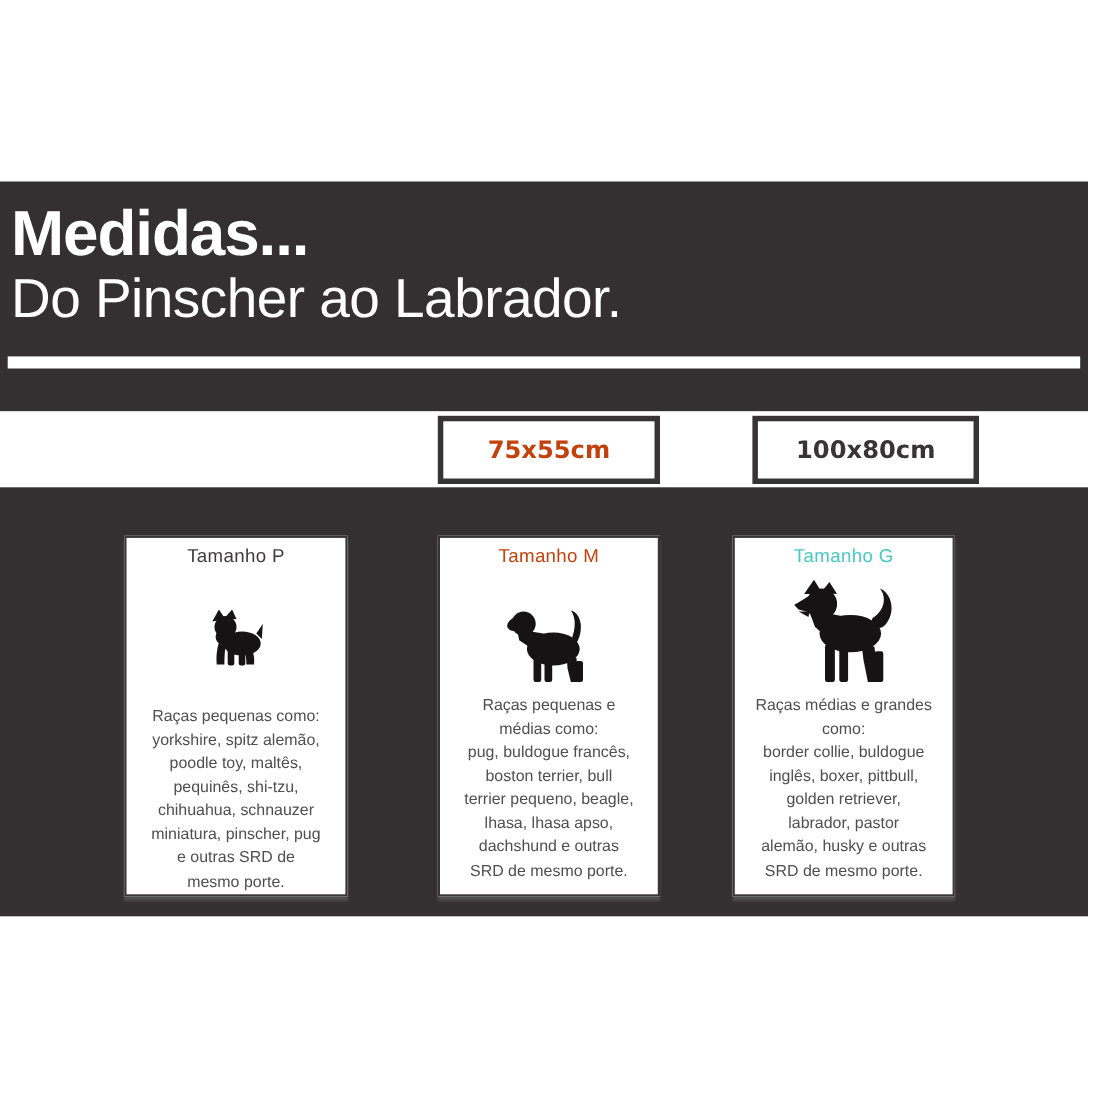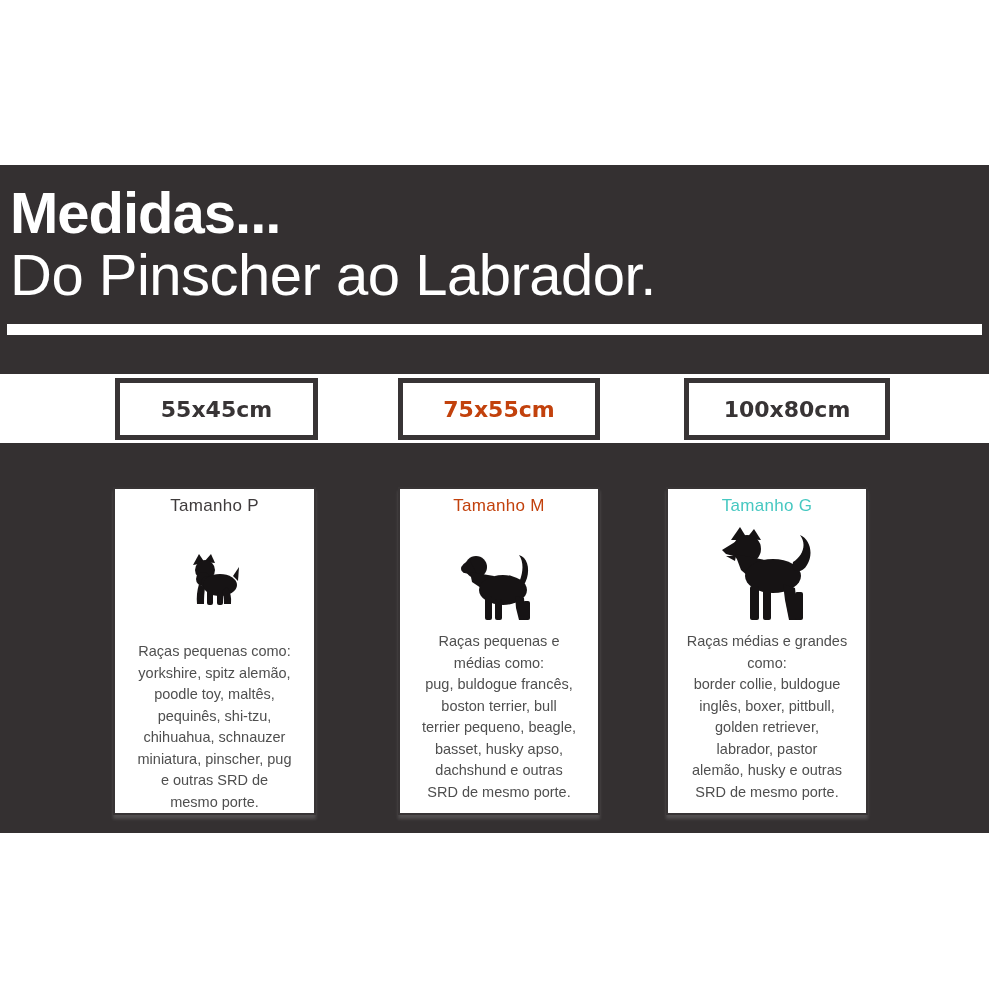--- a/index.html
+++ b/index.html
@@ -11,21 +11,21 @@
   .page{position:relative;width:989px;height:1000px;background:#ffffff;overflow:hidden;}
 
   
   .title-band{position:absolute;left:0;top:165px;width:1000px;height:209px;background:#343031;}
   .page-title{
     position:absolute;left:10px;top:18px;margin:0;
     color:#ffffff;font-size:58px;font-weight:bold;line-height:1.05;letter-spacing:-1px;
   }
   .page-subtitle{
     position:absolute;left:10px;top:80px;margin:0;
-    color:#ffffff;font-size:58px;font-weight:normal;line-height:1.05;letter-spacing:-0.5px;
+    color:#ffffff;font-size:50px;font-weight:normal;line-height:1.05;letter-spacing:-0.5px;
   }
   .rule{position:absolute;left:7px;top:159px;width:975px;height:11px;background:#ffffff;}
 
   
   .sizes-strip{position:absolute;left:0;top:374px;width:1000px;height:69px;background:#ffffff;}
   .size-box{
     position:absolute;top:4px;height:62px;box-sizing:border-box;
     background:#ffffff;border:5px solid #383435;
     display:flex;align-items:center;justify-content:center;
   }
@@ -71,23 +71,20 @@
 
 <div class="page">
 
   <section class="title-band" style="background-color: rgb(52, 48, 49);">
     <h1 class="page-title" style="color: rgb(255, 255, 255);">Medidas...</h1>
     <h2 class="page-subtitle" style="color: rgb(255, 255, 255);">Do Pinscher ao Labrador.</h2>
     <div class="rule"></div>
   </section>
 
   <section class="sizes-strip">
-    <div class="size-box size-box-p">
-      <span style="color: rgb(56, 52, 53);">55x45cm</span>
-    </div>
     <div class="size-box size-box-m">
       <span style="color: #c2410c;">75x55cm</span>
     </div>
     <div class="size-box size-box-g">
       <span style="color: rgb(56, 52, 53);">100x80cm</span>
     </div>
   </section>
 
   <section class="cards-band" style="background-color: rgb(52, 48, 49);"></section>
 
@@ -131,21 +128,21 @@
         <rect x="35" y="51" width="7" height="21" rx="2"></rect>
         <path d="M55 48 L64 50 L66 72 L59 72 L56 60 Z"></path>
         <rect x="63" y="53" width="7" height="19" rx="2"></rect>
       </svg>
     </div>
     <div class="card-desc" style="color: rgb(79, 79, 79);">Raças pequenas e
 médias como:
 pug, buldogue francês,
 boston terrier, bull
 terrier pequeno, beagle,
-basset, husky apso,
+lhasa, lhasa apso,
 dachshund e outras
 SRD de mesmo porte.</div>
   </article>
 
   <article class="card card-g">
     <div class="card-title" style="color: rgb(70, 200, 193);">Tamanho G</div>
     <div class="dog-box">
       <svg class="dog" width="92" height="96" viewBox="0 0 92 96" aria-hidden="true">
         <path d="M19 1 L27 14 L10 14 Z"></path>
         <path d="M33 3 L40 14 L25 13 Z"></path>

